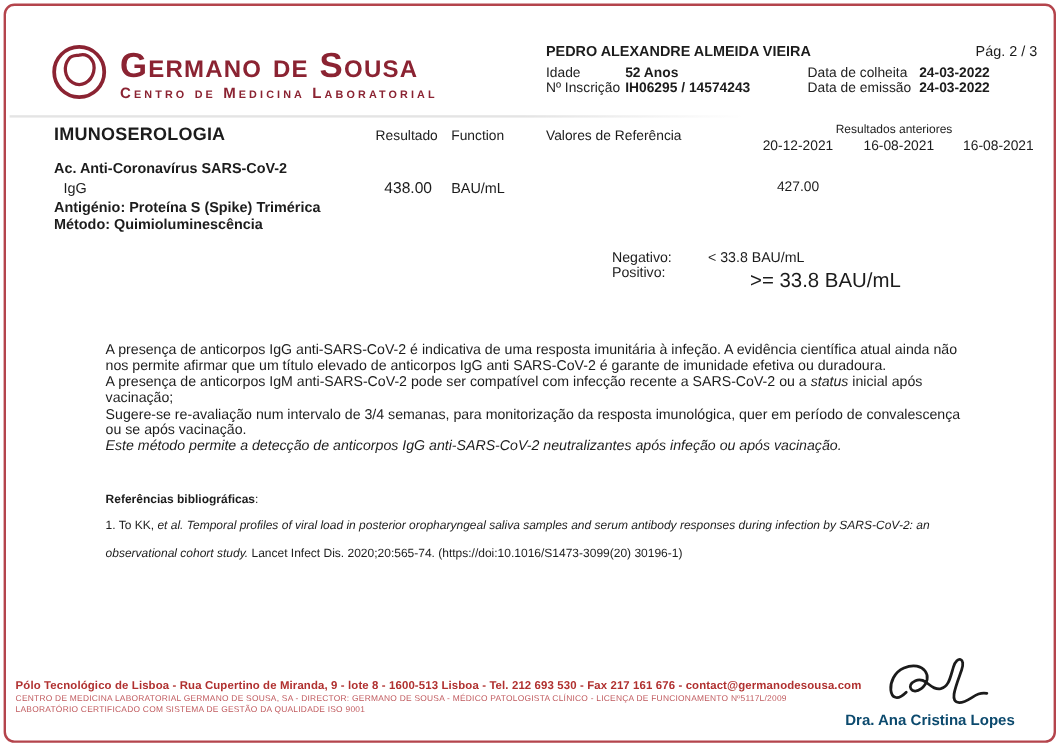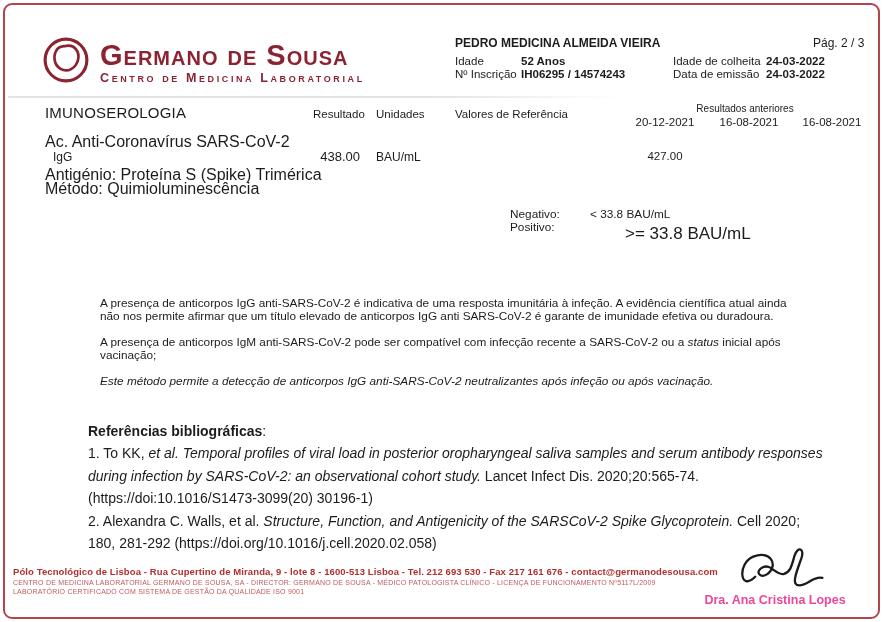--- a/index.html
+++ b/index.html
@@ -31,77 +31,77 @@
   .header-shadow {
     left:8px; top:96px; width:612px; height:2px;
     background:linear-gradient(to right,#e4e4e4 70%, rgba(238,238,238,0));
   }
   .patient-name { left:455px; top:36px; font-weight:bold; font-size:12px; }
   .page-indicator { left:813px; top:36px; font-size:12px; }
   .lbl { font-size:11.5px; color:#222; }
   .val { font-size:11.5px; font-weight:bold; }
 
   
-  .section-title { left:45px; top:104px; font-size:15px; font-weight:normal; letter-spacing:0.2px; }
+  .section-title { left:45px; top:104px; font-size:15px; font-weight:bold; letter-spacing:0.2px; }
   .colhead { font-size:11.5px; }
   .prev-head { left:650px; top:103px; width:190px; text-align:center; font-size:10px; }
   .prev-date { top:116px; width:70px; text-align:center; font-size:11.5px; }
 
-  .bold12 { font-size:16px; font-weight:normal; }
+  .bold12 { font-size:12px; font-weight:bold; }
   .result-num { font-size:13px; font-weight:normal; text-align:right; }
 
   
   .notes { left:88px; top:285px; width:718px; font-size:11.8px; line-height:13.4px; }
-  .notes p { margin:12px; }
-  .refs { left:88px; top:420px; width:736px; font-size:14px; line-height:22.4px; }
+  .notes p { margin:0; }
+  .refs { left:88px; top:406px; width:736px; font-size:10px; line-height:22.4px; }
   .refs .refhead { font-weight:bold; }
   .refs p { margin:0; }
 
   
   .footer-address { left:13px; top:566px; font-size:9.5px; font-weight:bold; color:#b0302f; letter-spacing:0.1px; }
   .footer-company { left:13px; top:579px; font-size:7px; color:#c05a5e; letter-spacing:0.2px; }
   .footer-cert { left:13px; top:588px; font-size:7px; color:#c05a5e; letter-spacing:0.2px; }
   .signature { left:736px; top:548px; }
-  .signatory { left:700px; top:593px; width:150px; text-align:center; font-size:12.5px; font-weight:bold; color:#ec4899; }
+  .signatory { left:700px; top:593px; width:150px; text-align:center; font-size:12.5px; font-weight:bold; color:#0c4a6e; }
 </style>
 </head>
 <body>
 
 <div class="page-border"></div>
 
 <div class="abs logo-wrap">
   <span>
     <svg width="48" height="48" viewBox="0 0 46 46">
       <circle cx="23" cy="23" r="20" fill="none" stroke="#8b2332" stroke-width="3"></circle>
       <path d="M 23 9.5 C 31 7.5 36.5 15 34.5 23 C 32.5 31 24.5 35.5 17.8 31.5 C 11 27.5 10.2 18 15 12.2 C 17.2 9.6 20 10 23 9.5 Z" fill="none" stroke="#8b2332" stroke-width="2.6"></path>
     </svg>
   </span>
   <span class="brand-text">
     <div class="brand-name">Germano de Sousa</div>
     <div class="brand-sub">Centro de Medicina Laboratorial</div>
   </span>
 </div>
 <div class="abs header-shadow"></div>
 
-<div class="abs patient-name">PEDRO MEDICINA ALMEIDA VIEIRA</div>
+<div class="abs patient-name">PEDRO ALEXANDRE ALMEIDA VIEIRA</div>
 <div class="abs page-indicator">Pág. 2 / 3</div>
 
 <div class="abs lbl" style="left:455px; top:55px;">Idade</div>
 <div class="abs val" style="left:521px; top:55px;">52 Anos</div>
 <div class="abs lbl" style="left:455px; top:68px;">Nº Inscrição</div>
 <div class="abs val" style="left:521px; top:68px;">IH06295 / 14574243</div>
 
-<div class="abs lbl" style="left:673px; top:55px;">Idade de colheita</div>
+<div class="abs lbl" style="left:673px; top:55px;">Data de colheita</div>
 <div class="abs val" style="left:766px; top:55px;">24-03-2022</div>
 <div class="abs lbl" style="left:673px; top:68px;">Data de emissão</div>
 <div class="abs val" style="left:766px; top:68px;">24-03-2022</div>
 
 <div class="abs section-title">IMUNOSEROLOGIA</div>
 <div class="abs colhead" style="left:313px; top:108px;">Resultado</div>
-<div class="abs colhead" style="left:376px; top:108px;">Unidades</div>
+<div class="abs colhead" style="left:376px; top:108px;">Function</div>
 <div class="abs colhead" style="left:455px; top:108px;">Valores de Referência</div>
 <div class="abs prev-head">Resultados anteriores</div>
 <div class="abs prev-date" style="left:630px;">20-12-2021</div>
 <div class="abs prev-date" style="left:714px;">16-08-2021</div>
 <div class="abs prev-date" style="left:797px;">16-08-2021</div>
 
 <div class="abs bold12" style="left:45px; top:133px;">Ac. Anti-Coronavírus SARS-CoV-2</div>
 <div class="abs" style="left:53px; top:150px; font-size:12px;">IgG</div>
 <div class="abs result-num" style="left:298px; top:149px; width:62px;">438.00</div>
 <div class="abs" style="left:376px; top:150px; font-size:12px;">BAU/mL</div>
@@ -110,27 +110,27 @@
 <div class="abs bold12" style="left:45px; top:180px;">Método: Quimioluminescência</div>
 
 <div class="abs" style="left:510px; top:207px; font-size:11.8px;">Negativo:</div>
 <div class="abs" style="left:590px; top:207px; font-size:11.8px;">&lt; 33.8 BAU/mL</div>
 <div class="abs" style="left:510px; top:220px; font-size:11.8px;">Positivo:</div>
 <div class="abs" style="left:590px; top:224px; font-size:17px;margin-left:35px;">&gt;= 33.8 BAU/mL</div>
 
 <div class="abs notes">
   <p>A presença de anticorpos IgG anti-SARS-CoV-2 é indicativa de uma resposta imunitária à infeção. A evidência científica atual ainda não nos permite afirmar que um título elevado de anticorpos IgG anti SARS-CoV-2 é garante de imunidade efetiva ou duradoura.</p>
   <p><span>A presença de anticorpos IgM anti-SARS-CoV-2 pode ser compatível com infecção recente a SARS-CoV-2 ou a </span><i>status</i><span> inicial após vacinação;</span></p>
+  <p>Sugere-se re-avaliação num intervalo de 3/4 semanas, para monitorização da resposta imunológica, quer em período de convalescença ou se após vacinação.</p>
   <p style="font-style:italic;">Este método permite a detecção de anticorpos IgG anti-SARS-CoV-2 neutralizantes após infeção ou após vacinação.</p>
 </div>
 
 <div class="abs refs">
   <p><span class="refhead">Referências bibliográficas</span><span>:</span></p>
   <p><span>1. To KK, </span><i>et al. Temporal profiles of viral load in posterior oropharyngeal saliva samples and serum antibody responses during infection by SARS-CoV-2: an observational cohort study.</i><span> Lancet Infect Dis. 2020;20:565-74. (https://doi:10.1016/S1473-3099(20) 30196-1)</span></p>
-  <p><span>2. Alexandra C. Walls, et al. </span><i>Structure, Function, and Antigenicity of the SARSCoV-2 Spike Glycoprotein.</i><span> Cell 2020; 180, 281-292 (https://doi.org/10.1016/j.cell.2020.02.058)</span></p>
 </div>
 
 <div class="abs footer-address">Pólo Tecnológico de Lisboa - Rua Cupertino de Miranda, 9 - lote 8 - 1600-513 Lisboa - Tel. 212 693 530 - Fax 217 161 676 - contact@germanodesousa.com</div>
 <div class="abs footer-company">CENTRO DE MEDICINA LABORATORIAL GERMANO DE SOUSA, SA - DIRECTOR: GERMANO DE SOUSA - MÉDICO PATOLOGISTA CLÍNICO - LICENÇA DE FUNCIONAMENTO Nº5117L/2009</div>
 <div class="abs footer-cert">LABORATÓRIO CERTIFICADO COM SISTEMA DE GESTÃO DA QUALIDADE ISO 9001</div>
 
 <div class="abs signature">
   <svg width="96" height="48" viewBox="0 0 100 50">
     <path d="M 20 30 C 4 46 1 16 18 9 C 35 2 45 17 33 27 C 25 33 19 24 28 20 C 37 16 41 29 50 27 C 57 25 58 18 61 8 C 64 -2 72 0 68 11 C 63 25 57 39 66 39 C 75 39 80 29 90 31" fill="none" stroke="#1b1b1b" stroke-width="2.4" stroke-linecap="round"></path>
   </svg>

